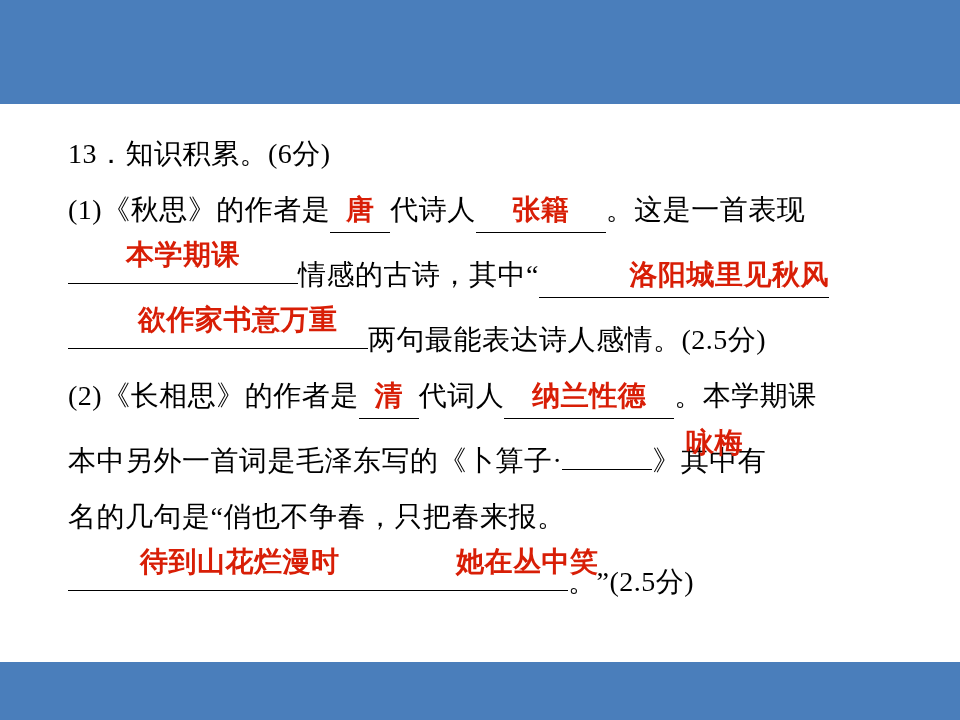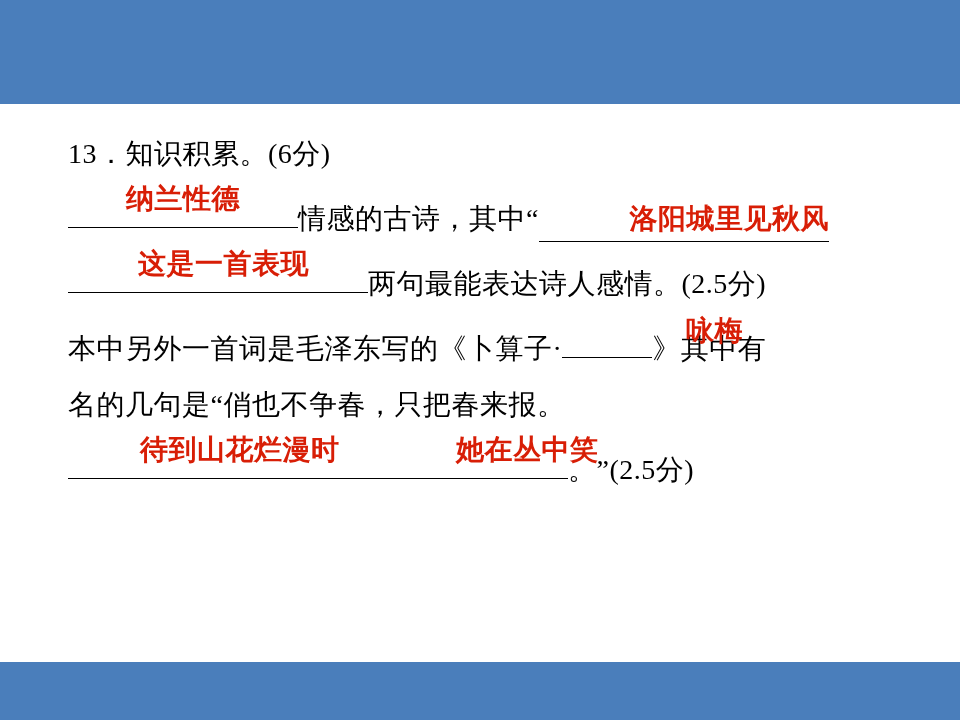--- a/index.html
+++ b/index.html
@@ -99,29 +99,35 @@
 <div class="page">
 
   <div class="band-top"></div>
 
   <div class="content">
 
     <div class="line">
       <span class="num">13</span><span class="txt">．知识积累。(6分)</span>
     </div>
 
-
     <div class="line">
-      <span class="blank w230 empty"></span><span class="over" style="left:58px; top:-6px;">纳兰性德</span><span>情感的古诗，其中“</span><span class="blank w290">洛阳城里见秋风</span>
+      <span>(1)</span><span>《秋思》的作者是</span><span class="blank w60">唐</span><span>代诗人</span><span class="blank w130">张籍</span><span>。这是一首表现</span>
     </div>
 
     <div class="line">
-      <span class="blank w300 empty"></span><span class="over" style="left:70px; top:-6px;">这是一首表现</span><span>两句最能表达诗人感情。(2.5分)</span>
+      <span class="blank w230 empty"></span><span class="over" style="left:58px; top:-6px;">本学期课</span><span>情感的古诗，其中“</span><span class="blank w290">洛阳城里见秋风</span>
     </div>
 
+    <div class="line">
+      <span class="blank w300 empty"></span><span class="over" style="left:70px; top:-6px;">欲作家书意万重</span><span>两句最能表达诗人感情。(2.5分)</span>
+    </div>
+
+    <div class="line">
+      <span>(2)</span><span>《长相思》的作者是</span><span class="blank w60">清</span><span>代词人</span><span class="blank w170">纳兰性德</span><span>。本学期课</span>
+    </div>
 
     <div class="line">
       <span>本中另外一首词是毛泽东写的《卜算子·</span><span class="blank w90 empty"></span><span class="over" style="left:618px; top:-4px;">咏梅</span><span>》其中有</span>
     </div>
 
     <div class="line">
       <span>名的几句是“俏也不争春，只把春来报。</span>
     </div>
 
     <div class="line">

